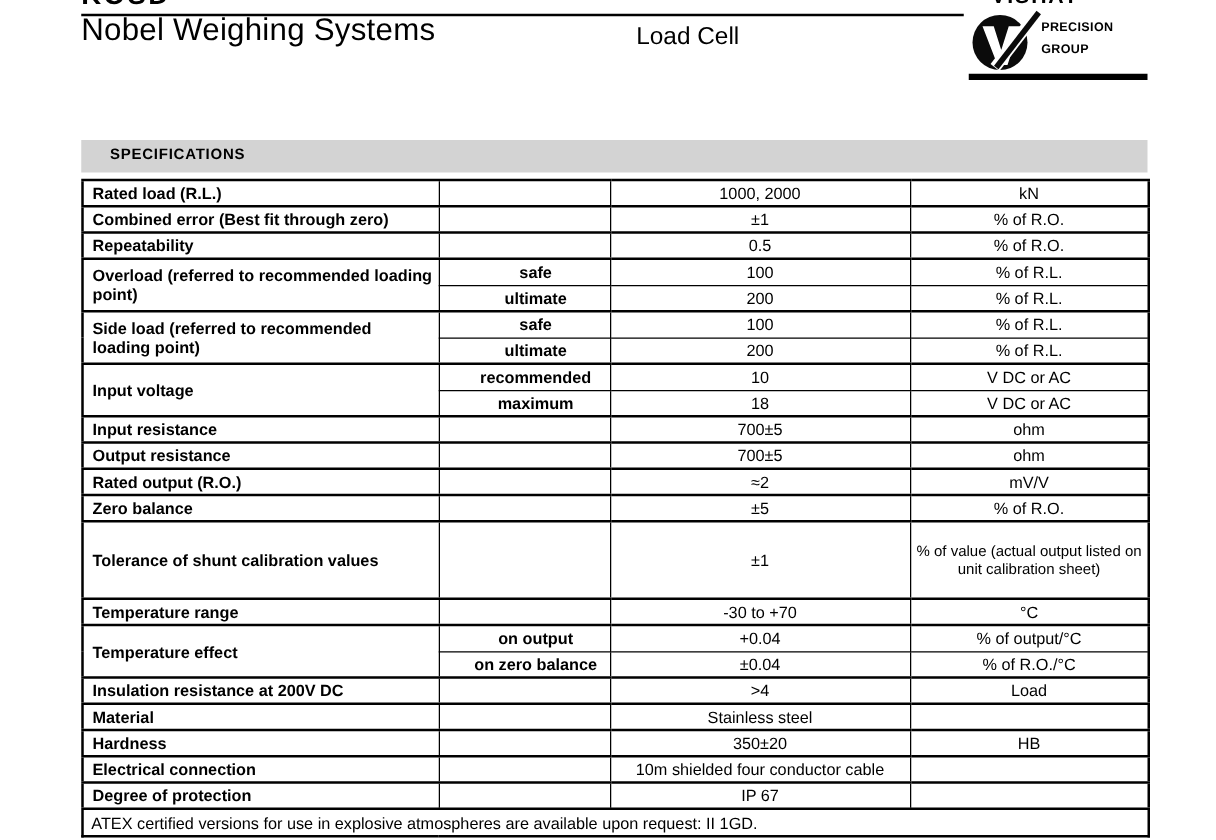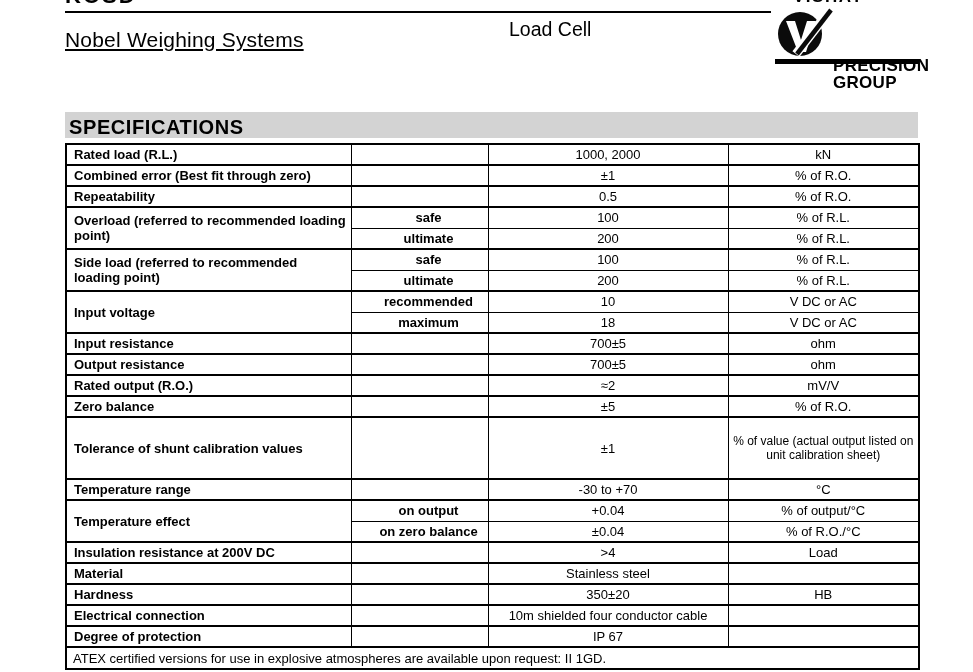--- a/index.html
+++ b/index.html
@@ -3,32 +3,32 @@
 <meta charset="utf-8">
 <style>
   * { margin:0; padding:0; box-sizing:border-box; }
   html,body { width:973px; height:672px; background:#ffffff; font-family:"Liberation Sans", sans-serif; color:#000; overflow:hidden; }
   .abs { position:absolute; }
 
   
   #model-clip { left:65px; top:0; width:140px; height:5px; overflow:hidden; }
   #model-clip span { display:block; margin-top:-17px; font-size:22px; font-weight:bold; letter-spacing:2px; }
   #header-rule { left:65px; top:11px; width:706px; height:2px; background:#000; }
-  #company-name { left:65px; top:28px; font-size:21px; letter-spacing:0.2px;text-decoration:underline; }
+  #company-name { left:65px; top:10px; font-size:25px; letter-spacing:0.2px; }
   #product-name { left:509px; top:18px; font-size:19.5px; }
 
   
   #vishay-clip { left:793px; top:0; width:90px; height:6px; overflow:hidden; }
   #vishay-clip span { display:block; margin-top:-13px; font-size:17px; font-weight:bold; letter-spacing:1.5px; }
   #logo-mark { left:776px; top:8px; }
-  #logo-text { left:833px; top:15px; font-weight:bold; font-size:17px; line-height:16.5px; letter-spacing:0.3px;margin-top:43px; }
+  #logo-text { left:833px; top:15px; font-weight:bold; font-size:10px; line-height:16.5px; letter-spacing:0.3px; }
   #logo-bar { left:775px; top:59px; width:143px; height:5px; background:#000; }
 
   
-  #spec-bar { left:65px; top:112px; width:853px; height:26px; padding:4px 0 0 4px; font-size:20px; font-weight:bold; letter-spacing:0.6px; }
+  #spec-bar { left:65px; top:112px; width:853px; height:26px; padding:4px 0 0 23px; font-size:12px; font-weight:bold; letter-spacing:0.6px; }
 
   
   #spec-table { left:65px; top:143px; }
   table { border-collapse:collapse; width:853px; table-layout:fixed; }
   td { border:1px solid #000; font-size:13px; height:21px; vertical-align:middle; padding:0 4px; overflow:hidden; }
   table { border:2px solid #000; }
   tr.g td { border-top:2px solid #000; }
   td.p { font-weight:bold; text-align:left; padding-left:7px; line-height:15px; }
   td.nw { white-space:nowrap; }
   td.s { font-weight:bold; text-align:center; padding-left:22px; white-space:nowrap; }

